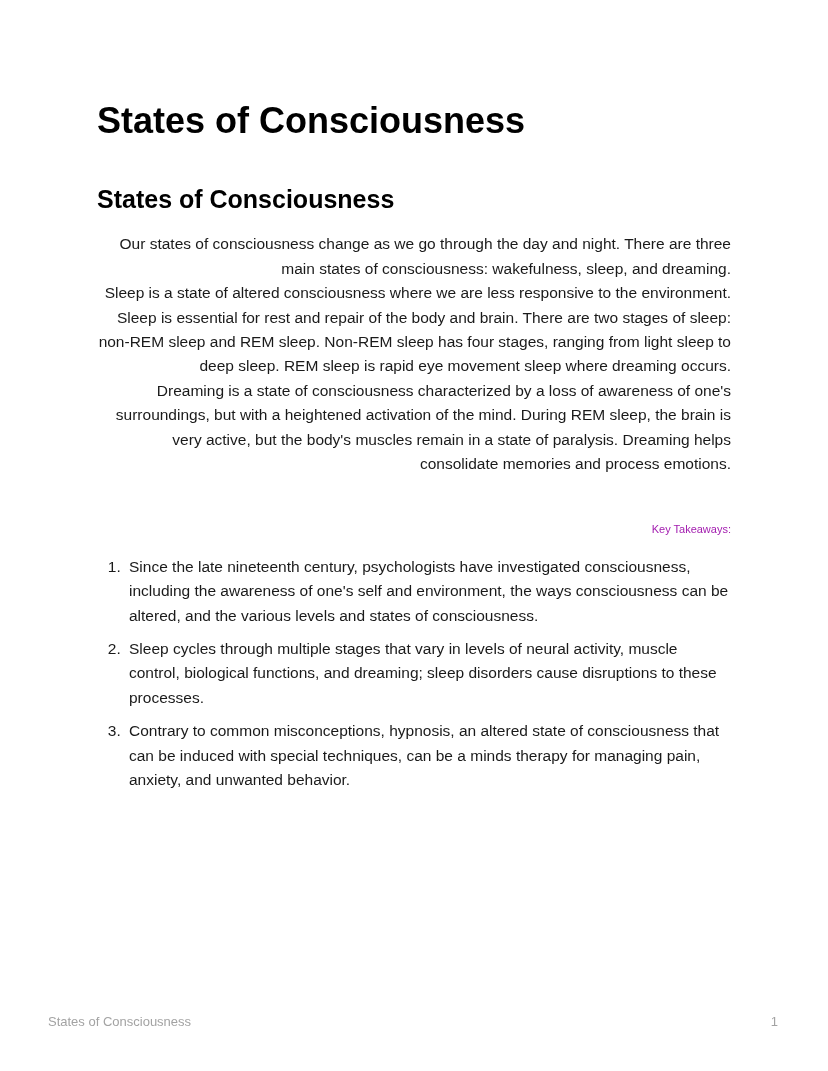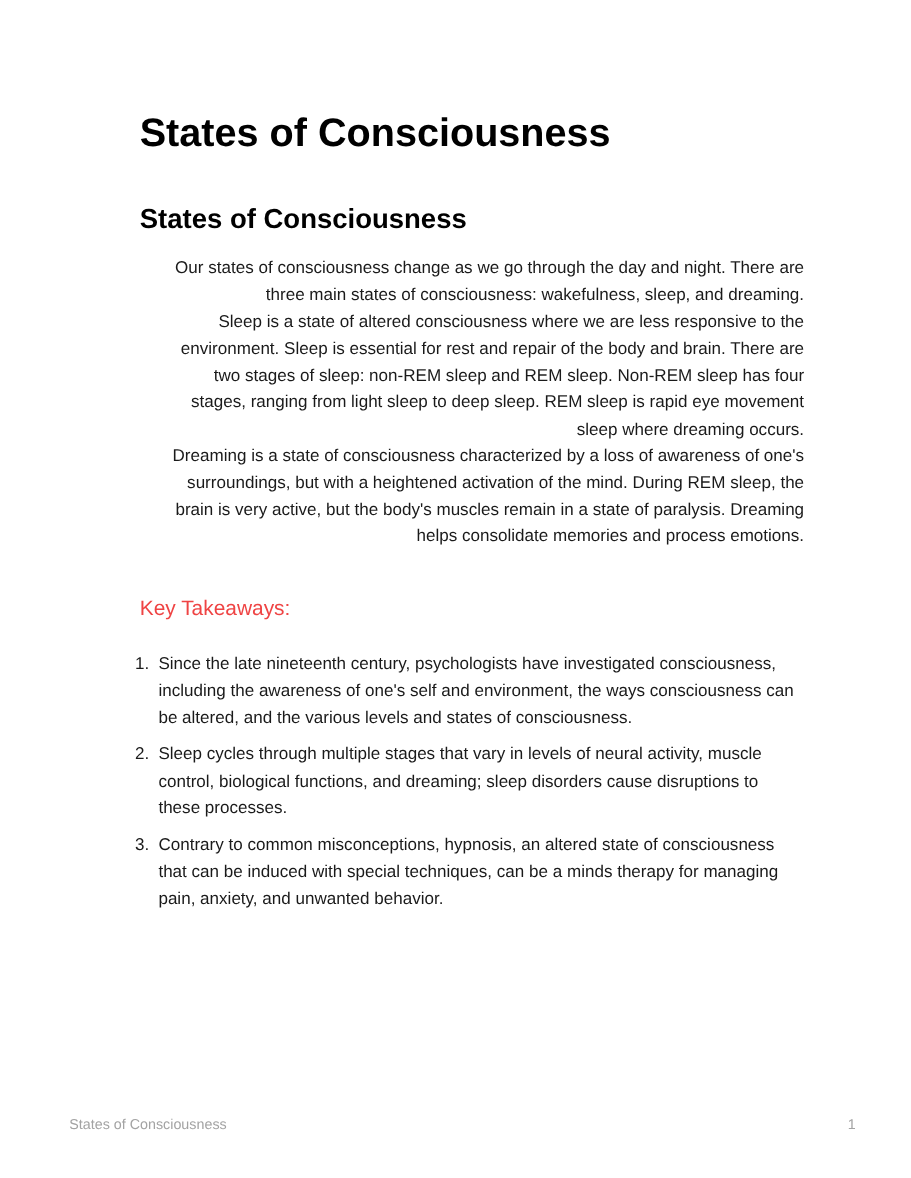--- a/index.html
+++ b/index.html
@@ -1,15 +1,15 @@
 <!DOCTYPE html>
 <html><head>
 <meta charset="utf-8">
 <style>
-  * { box-sizing: border-box; padding-left: 15px; }
+  * { box-sizing: border-box; }
   html, body {
     margin: 0;
     padding: 0;
     background: #ffffff;
   }
   .page {
     position: relative;
     width: 828px;
     height: 1071px;
     background: #ffffff;
@@ -43,26 +43,27 @@
   .body-text p {
     margin: 0;
     font-size: 15.5px;
     line-height: 24.4px;
     color: #1a1a1a;
     text-align: right;
   }
   .takeaways-label {
     margin: 0;
     padding-top: 41px;
-    font-size: 19px;
+    font-size: 11px;
     line-height: 24.4px;
-    color: #ef4444;
+    color: #a21caf;
+    text-align: right;
   }
   ol.takeaways-list {
-    margin: 26px 0 0 0;
+    margin: 13px 0 0 0;
     padding-left: 28px;
   }
   ol.takeaways-list li {
     font-size: 15.5px;
     line-height: 24.4px;
     color: #1a1a1a;
     padding-left: 4px;
     margin-bottom: 9px;
   }
   .page-footer {

